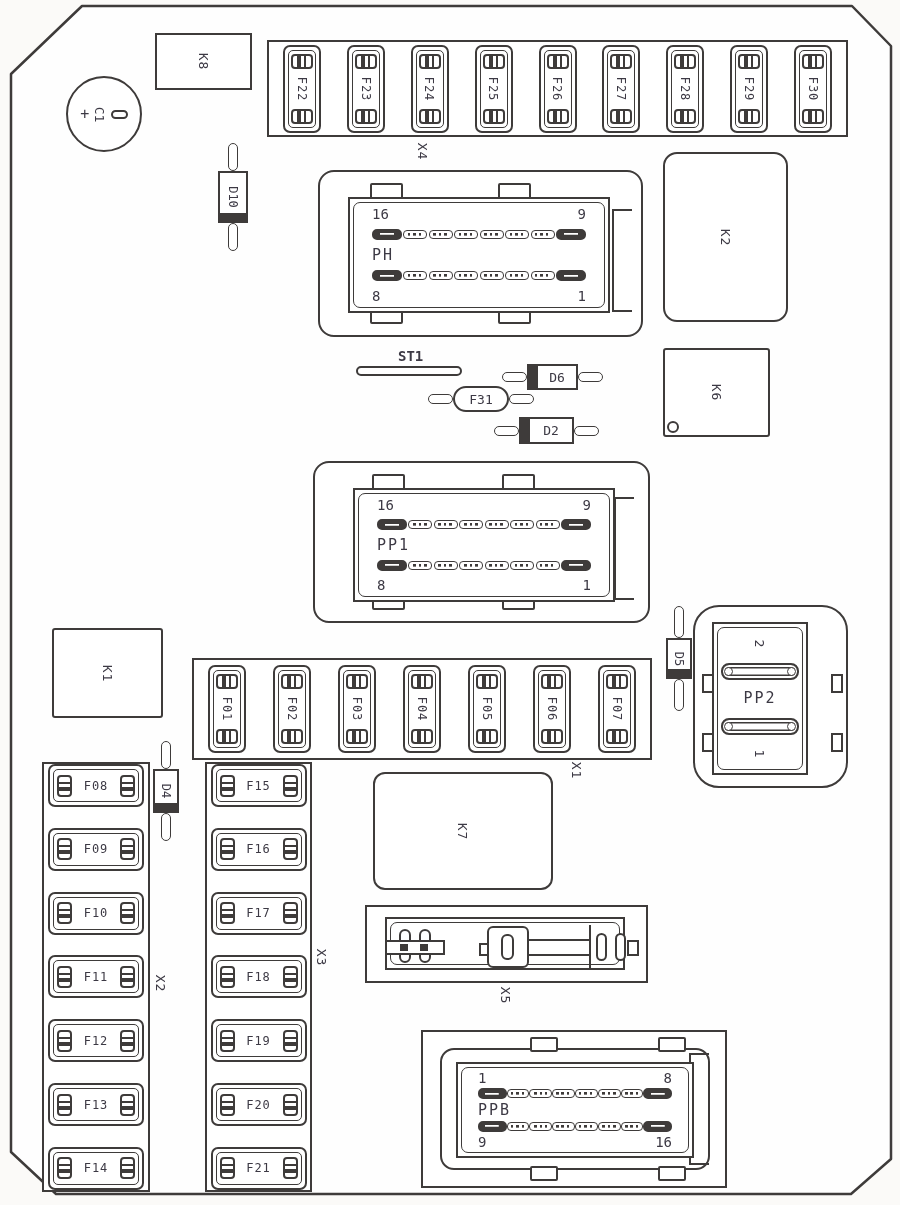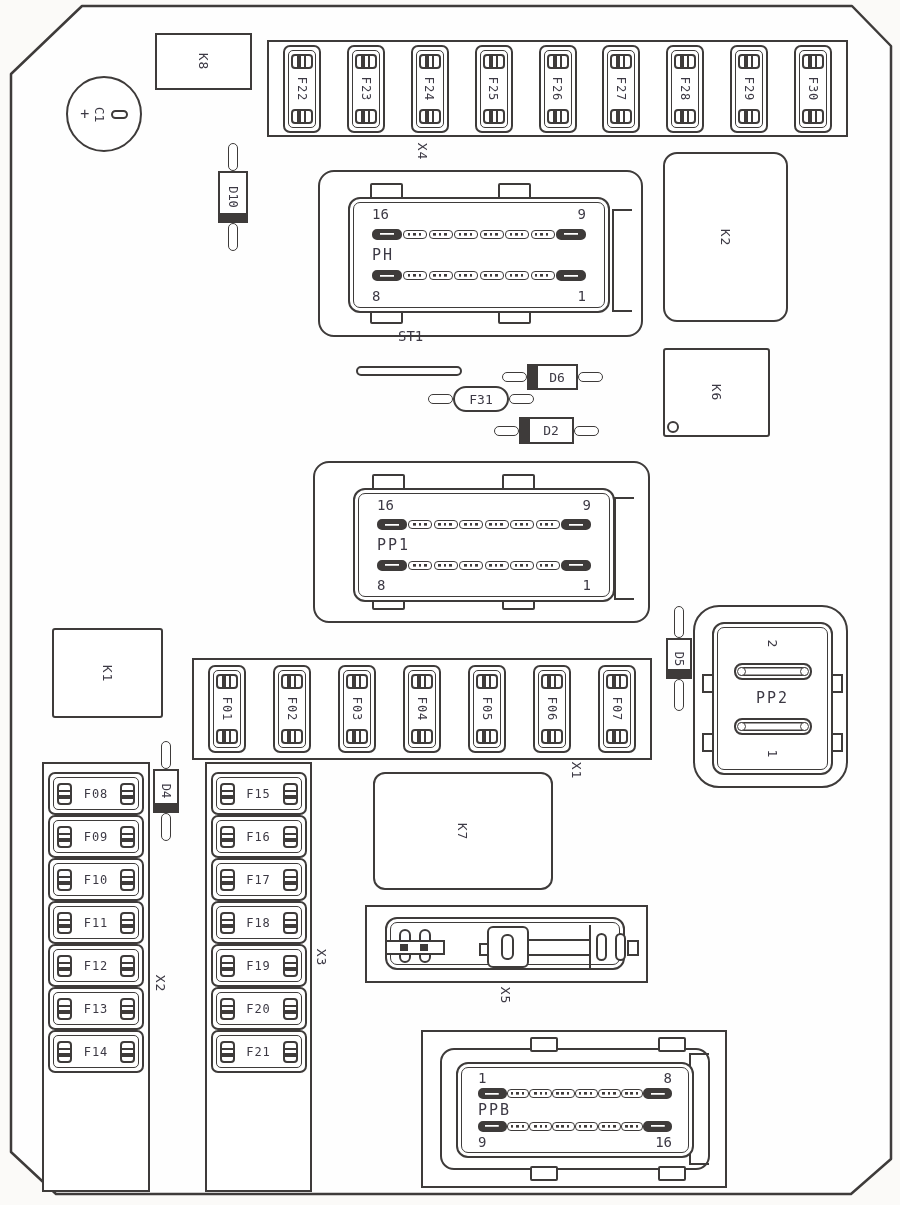--- a/index.html
+++ b/index.html
@@ -18,21 +18,21 @@
   .rlabel{position:absolute;font-size:13px;letter-spacing:1px;transform:rotate(90deg);}
 
   
   .cap{position:absolute;border:2px solid var(--ink);border-radius:50%;background:#fff;
        display:flex;align-items:center;justify-content:center;gap:3px;font-size:15px;}
   .cap-minus{width:17px;height:9px;border:2px solid var(--ink);border-radius:5px;display:inline-block;}
 
   
   .strip{position:absolute;border:2px solid var(--ink);background:#fff;display:flex;}
   .strip.row{flex-direction:row;align-items:center;justify-content:space-between;padding:0 14px;}
-  .strip.col{flex-direction:column;align-items:center;justify-content:flex-start;padding:8px 0;}
+  .strip.col{flex-direction:column;align-items:center;justify-content:space-between;padding:0 0;}
 
   
   .vfuse{width:38px;height:88px;border:2px solid var(--ink);border-radius:7px;background:#fff;padding:3px;}
   .vfuse-in{width:100%;height:100%;border:1.5px solid var(--ink);border-radius:5px;
             display:flex;flex-direction:column;align-items:center;justify-content:space-between;padding:3px 0;}
   .vterm{width:22px;height:15px;border:2px solid var(--ink);border-radius:4px;
      background:linear-gradient(90deg,transparent 22%,var(--ink) 22%,var(--ink) 42%,transparent 42%,transparent 60%,var(--ink) 60%,var(--ink) 70%,transparent 70%);}
   .vfuse .fuse-label{display:inline-block;transform:rotate(90deg);font-size:12px;letter-spacing:1px;}
 
   
@@ -57,21 +57,21 @@
   .st1-bar{position:absolute;border:2px solid var(--ink);border-radius:5px;background:#fff;}
   .st1-label{position:absolute;font-size:14px;}
   .f31{position:absolute;display:flex;align-items:center;}
   .f31-body{min-width:56px;height:26px;border:2px solid var(--ink);border-radius:13px;background:#fff;
             display:flex;align-items:center;justify-content:center;font-size:13px;}
 
   
   .conn{position:absolute;border:2.5px solid var(--ink);border-radius:16px;background:#fff;}
   .ctab{position:absolute;width:33px;height:17px;border:2px solid var(--ink);border-radius:2px;background:#fff;}
   .cbracket{position:absolute;border:2px solid var(--ink);border-right:none;}
-  .cinner{position:absolute;border:2px solid var(--ink);border-radius:12px;background:#fff;padding:3px;}
+  .cinner{position:absolute;border:2px solid var(--ink);border-radius:0;background:#fff;padding:3px;}
   .cinner2{width:100%;height:100%;border:1.5px solid var(--ink);border-radius:7px;
            display:flex;flex-direction:column;justify-content:space-between;padding:4px 18px;}
   .numrow{display:flex;justify-content:space-between;font-size:14px;line-height:1;}
   .pinrow{display:flex;justify-content:space-between;align-items:center;}
   .clabel{text-align:left;font-size:15px;letter-spacing:2px;line-height:1;}
   .pin{width:24px;height:9px;border:1.5px solid var(--ink);border-radius:4px;
        background:repeating-linear-gradient(90deg,var(--ink) 0 2.5px,transparent 2.5px 5.5px) 50% 50%/68% 38% no-repeat;}
   .pin.end{width:30px;height:11px;border:2px solid var(--ink);border-radius:5px;
        background:linear-gradient(#fff,#fff) 50% 50%/55% 25% no-repeat,linear-gradient(var(--ink),var(--ink));}
 
@@ -238,21 +238,21 @@
 
   <div class="box r14" style="left:663px;top:152px;width:125px;height:170px;">
     <span class="rot klabel">K2</span>
   </div>
 
   <div class="box r3" style="left:663px;top:348px;width:107px;height:89px;">
     <span class="rot klabel">K6</span>
     <span class="notch" style="left:2px;bottom:2px;"></span>
   </div>
 
-  <span class="st1-label" style="left:398px;top:328px;">ST1</span>
+  <span class="st1-label" style="left:398px;top:348px;font-weight:bold;">ST1</span>
   <div class="st1-bar" style="left:356px;top:366px;width:106px;height:10px;"></div>
 
   <div class="dio-h" style="left:502px;top:364px;justify-content:flex-end;">
     <span class="lead-h"></span>
     <span class="dbody-h" style="width:51px;height:26px;">
       <span>D6</span>
     </span>
     <span class="lead-h"></span>
   </div>
 
@@ -535,21 +535,21 @@
       <span class="rot">D5</span>
     </span>
     <span class="lead-v" style="height:32px;"></span>
   </div>
 
   <div class="conn pp2" style="left:693px;top:605px;width:155px;height:183px;border-radius:26px;">
     <span class="ptab" style="left:7px;top:67px;"></span>
     <span class="ptab" style="left:7px;top:126px;"></span>
     <span class="ptab" style="left:136px;top:67px;"></span>
     <span class="ptab" style="left:136px;top:126px;"></span>
-    <div class="cinner" style="left:17px;top:15px;width:121px;height:153px;">
+    <div class="cinner" style="left:17px;top:15px;width:96px;height:153px;">
       <div class="cinner2 pp2col">
         <span class="rot num">2</span>
         <div class="blade"></div>
         <div class="clabel">PP2</div>
         <div class="blade"></div>
         <span class="rot num">1</span>
       </div>
     </div>
   </div>
 

